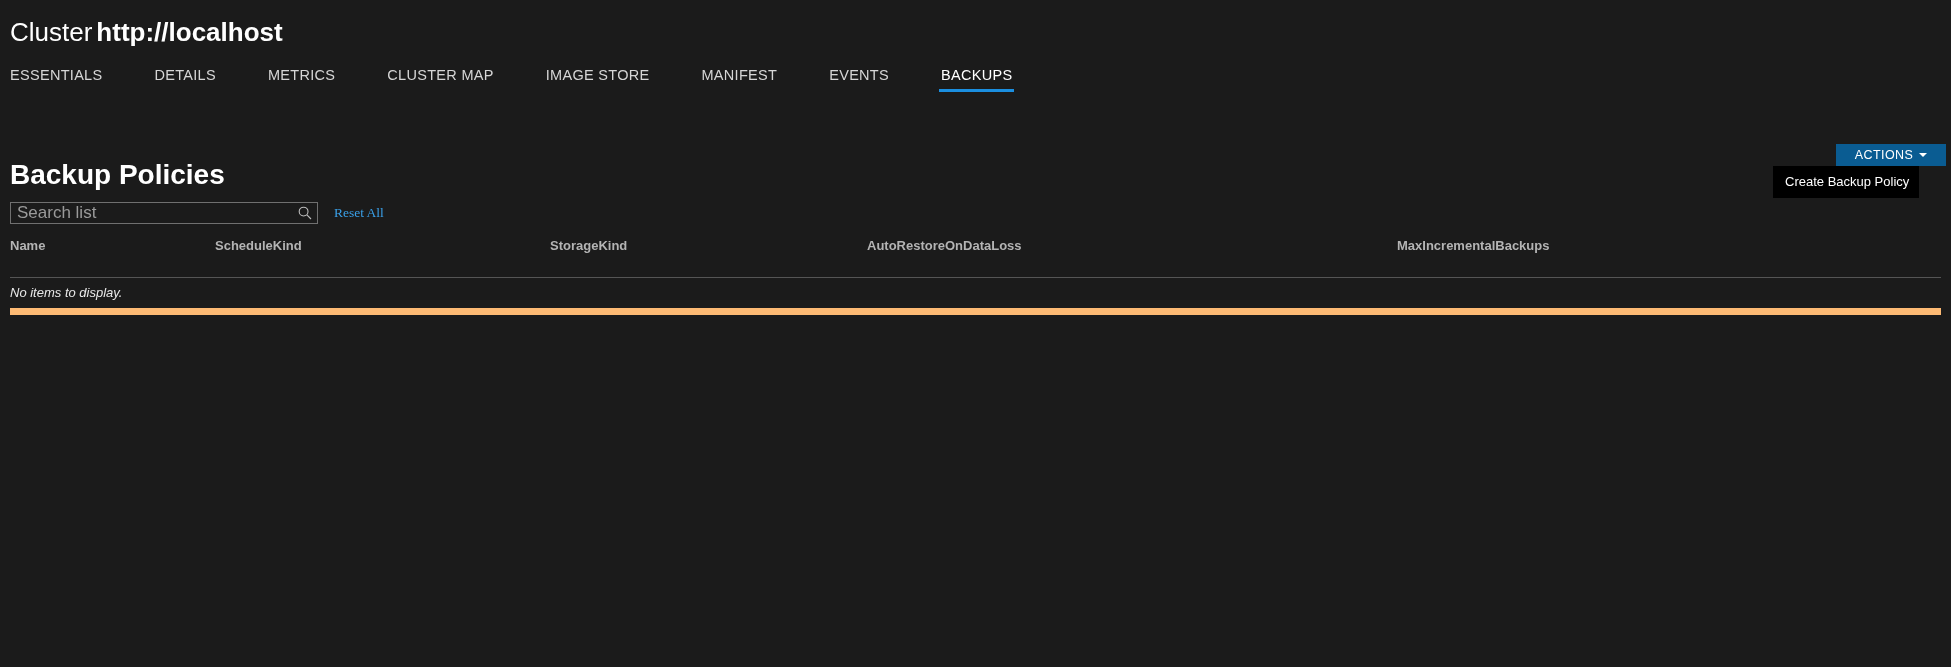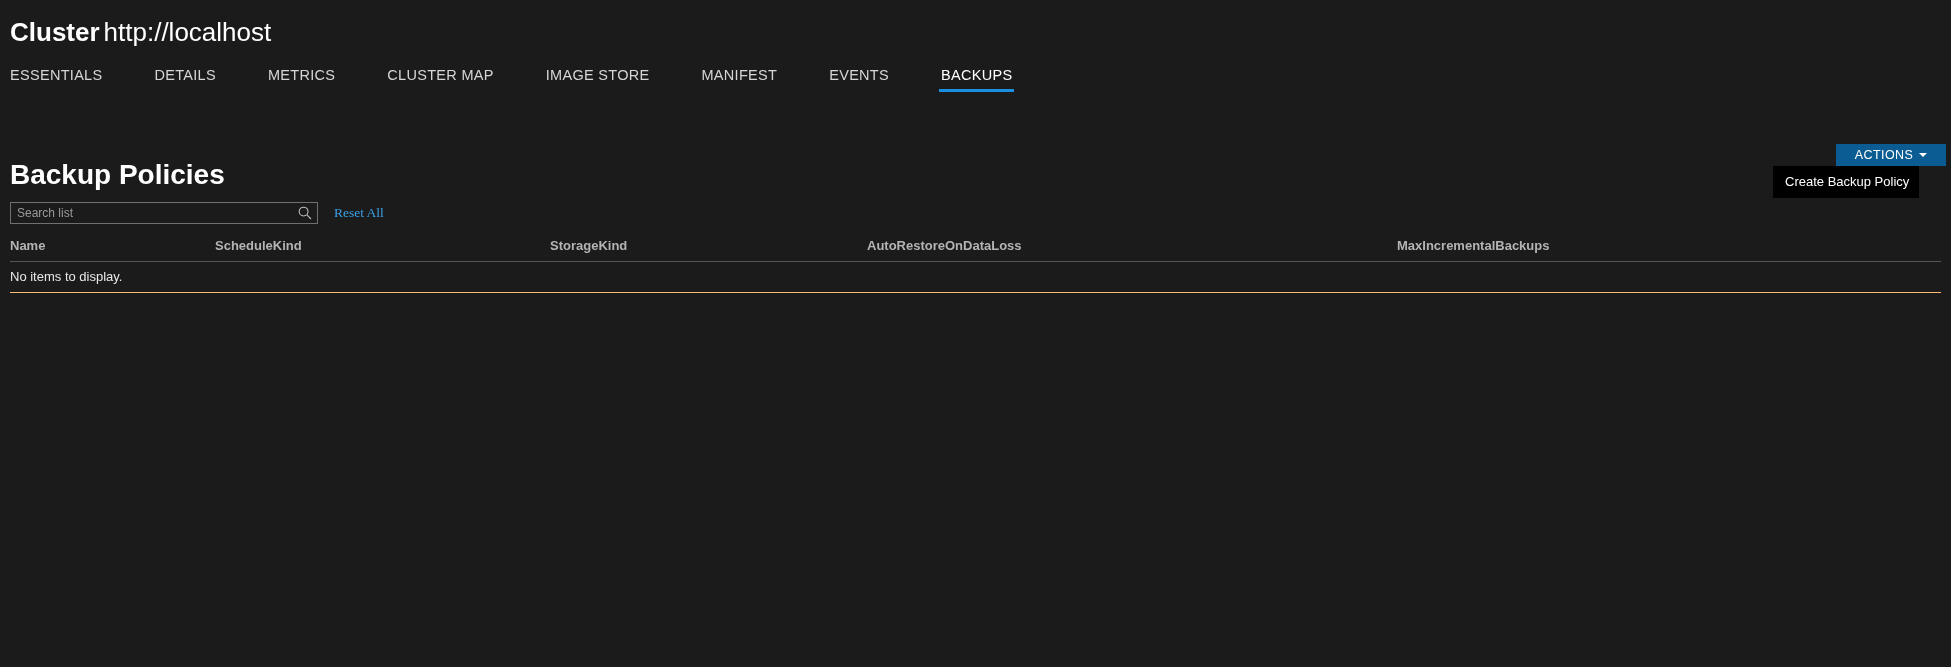--- a/index.html
+++ b/index.html
@@ -19,24 +19,24 @@
   .page-header {
     padding: 16px 0 0 10px;
   }
   .title-line {
     font-size: 26px;
     line-height: 32px;
     white-space: nowrap;
     color: #ffffff;
   }
   .title-strong {
+    font-weight: normal;
+  }
+  .title-url {
     font-weight: bold;
-  }
-  .title-url {
-    font-weight: normal;
     margin-left: 4px;
     margin-top: 40px;
   }
 
   
   .tab-bar {
     display: flex;
     align-items: flex-end;
     margin-top: 10px;
     padding-left: 10px;
@@ -136,21 +136,21 @@
     position: relative;
     width: 308px;
     height: 22px;
   }
   .search-input {
     width: 100%;
     height: 22px;
     background: #1b1b1b;
     border: 1px solid #707070;
     color: #e6e6e6;
-    font-size: 12px;
+    font-size: 17px;
     padding: 0 24px 0 6px;
     outline: none;
     font-family: "Liberation Sans", sans-serif;
   }
   .search-input::placeholder { color: #9a9a9a; }
   .search-icon {
     position: absolute;
     right: 5px;
     top: 3px;
     width: 16px;
@@ -170,28 +170,29 @@
   .data-table {
     width: 100%;
     border-collapse: collapse;
     table-layout: fixed;
   }
   .data-table th {
     text-align: left;
     font-size: 13px;
     font-weight: bold;
     color: #b4b4b4;
-    padding: 0 0 8px 0;
+    padding: 0 0 24px 0;
     border-bottom: 1px solid #555555;
   }
   .data-table td {
     font-size: 13px;
     color: #e8e8e8;
     padding: 7px 0 8px 0;
-    border-bottom: 1px solid #fdba74;
+    border-bottom: 7px solid #fdba74;
+    font-style: italic;
   }
   .col-name { width: 205px; }
   .col-schedule { width: 335px; }
   .col-storage { width: 317px; }
   .col-autorestore { width: 530px; }
   .col-maxinc { width: auto; }
 </style>
 </head>
 <body>
 

